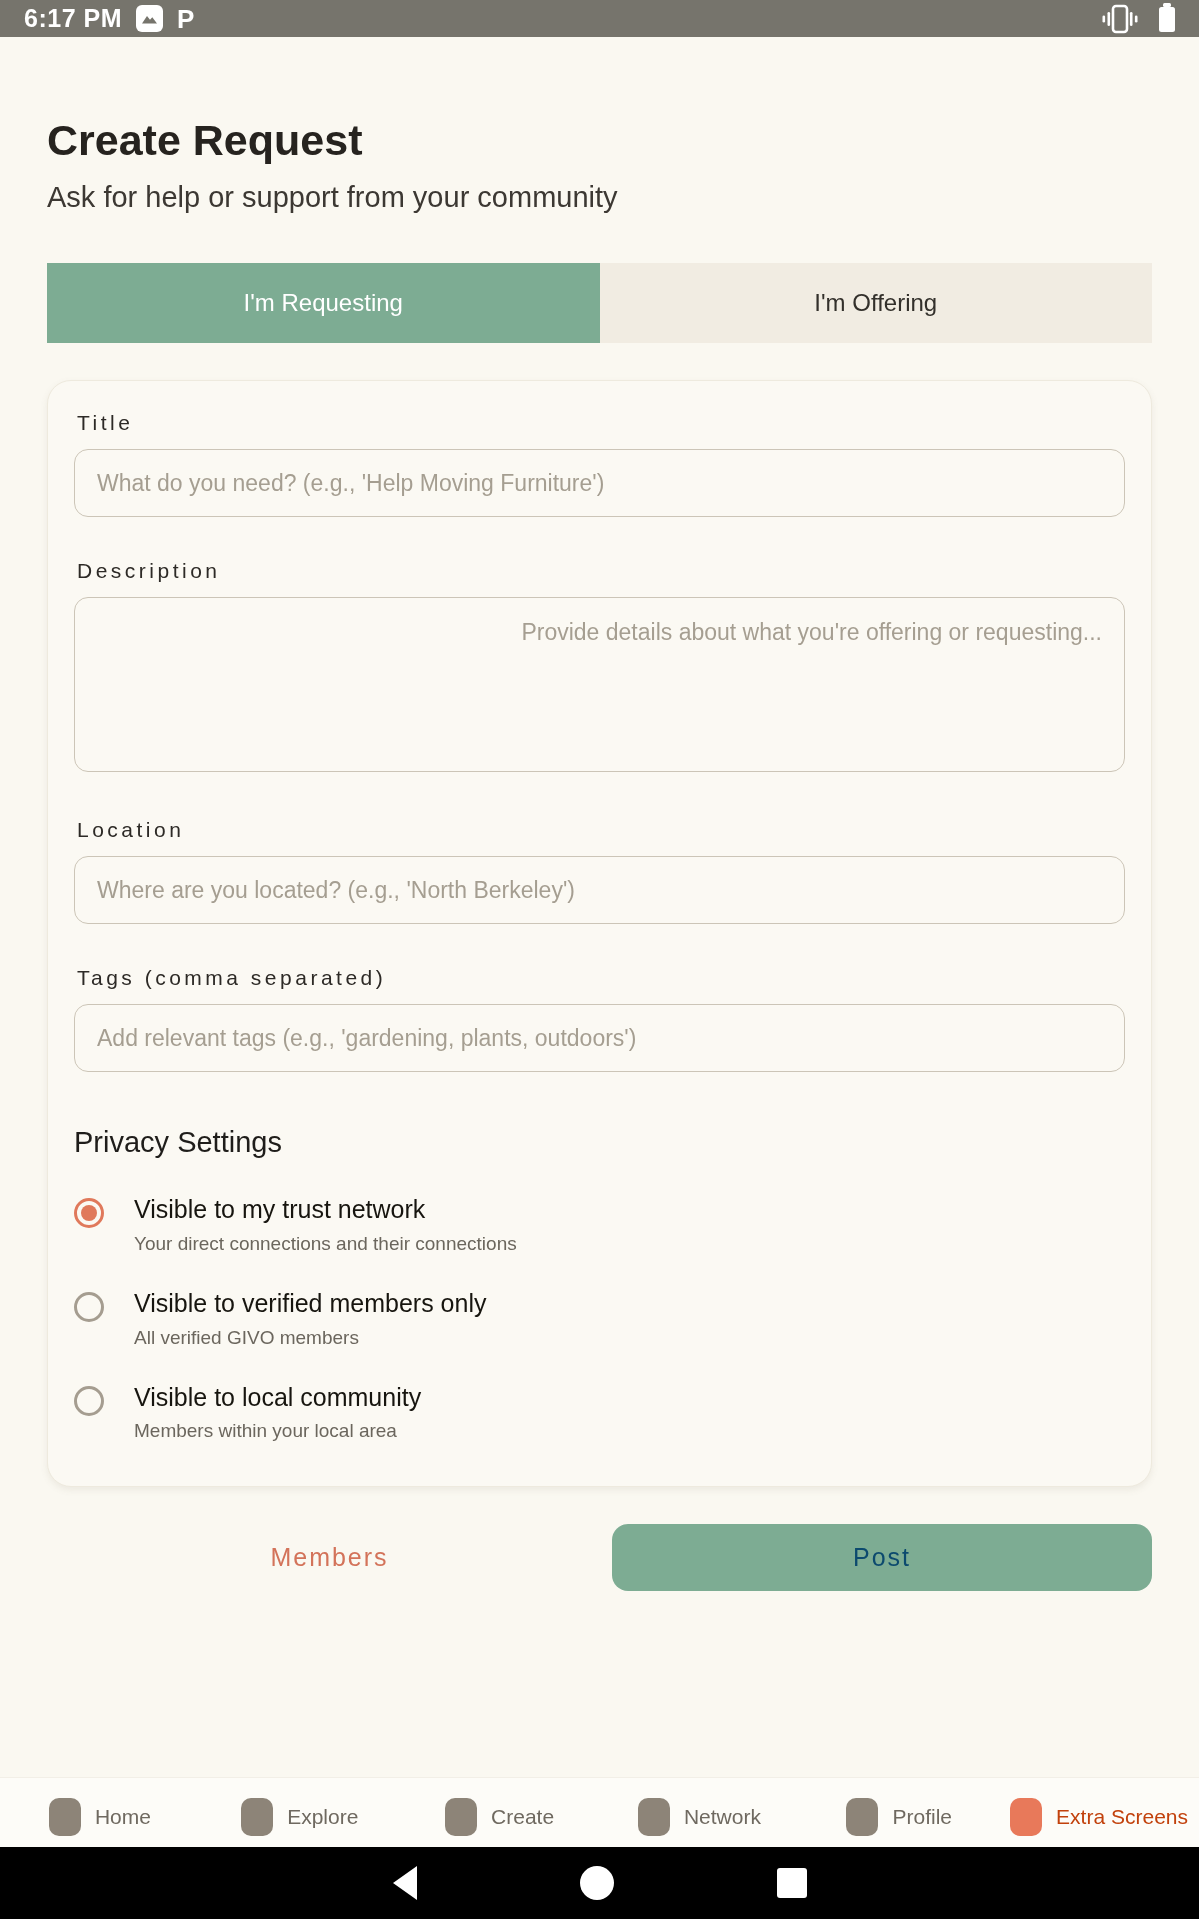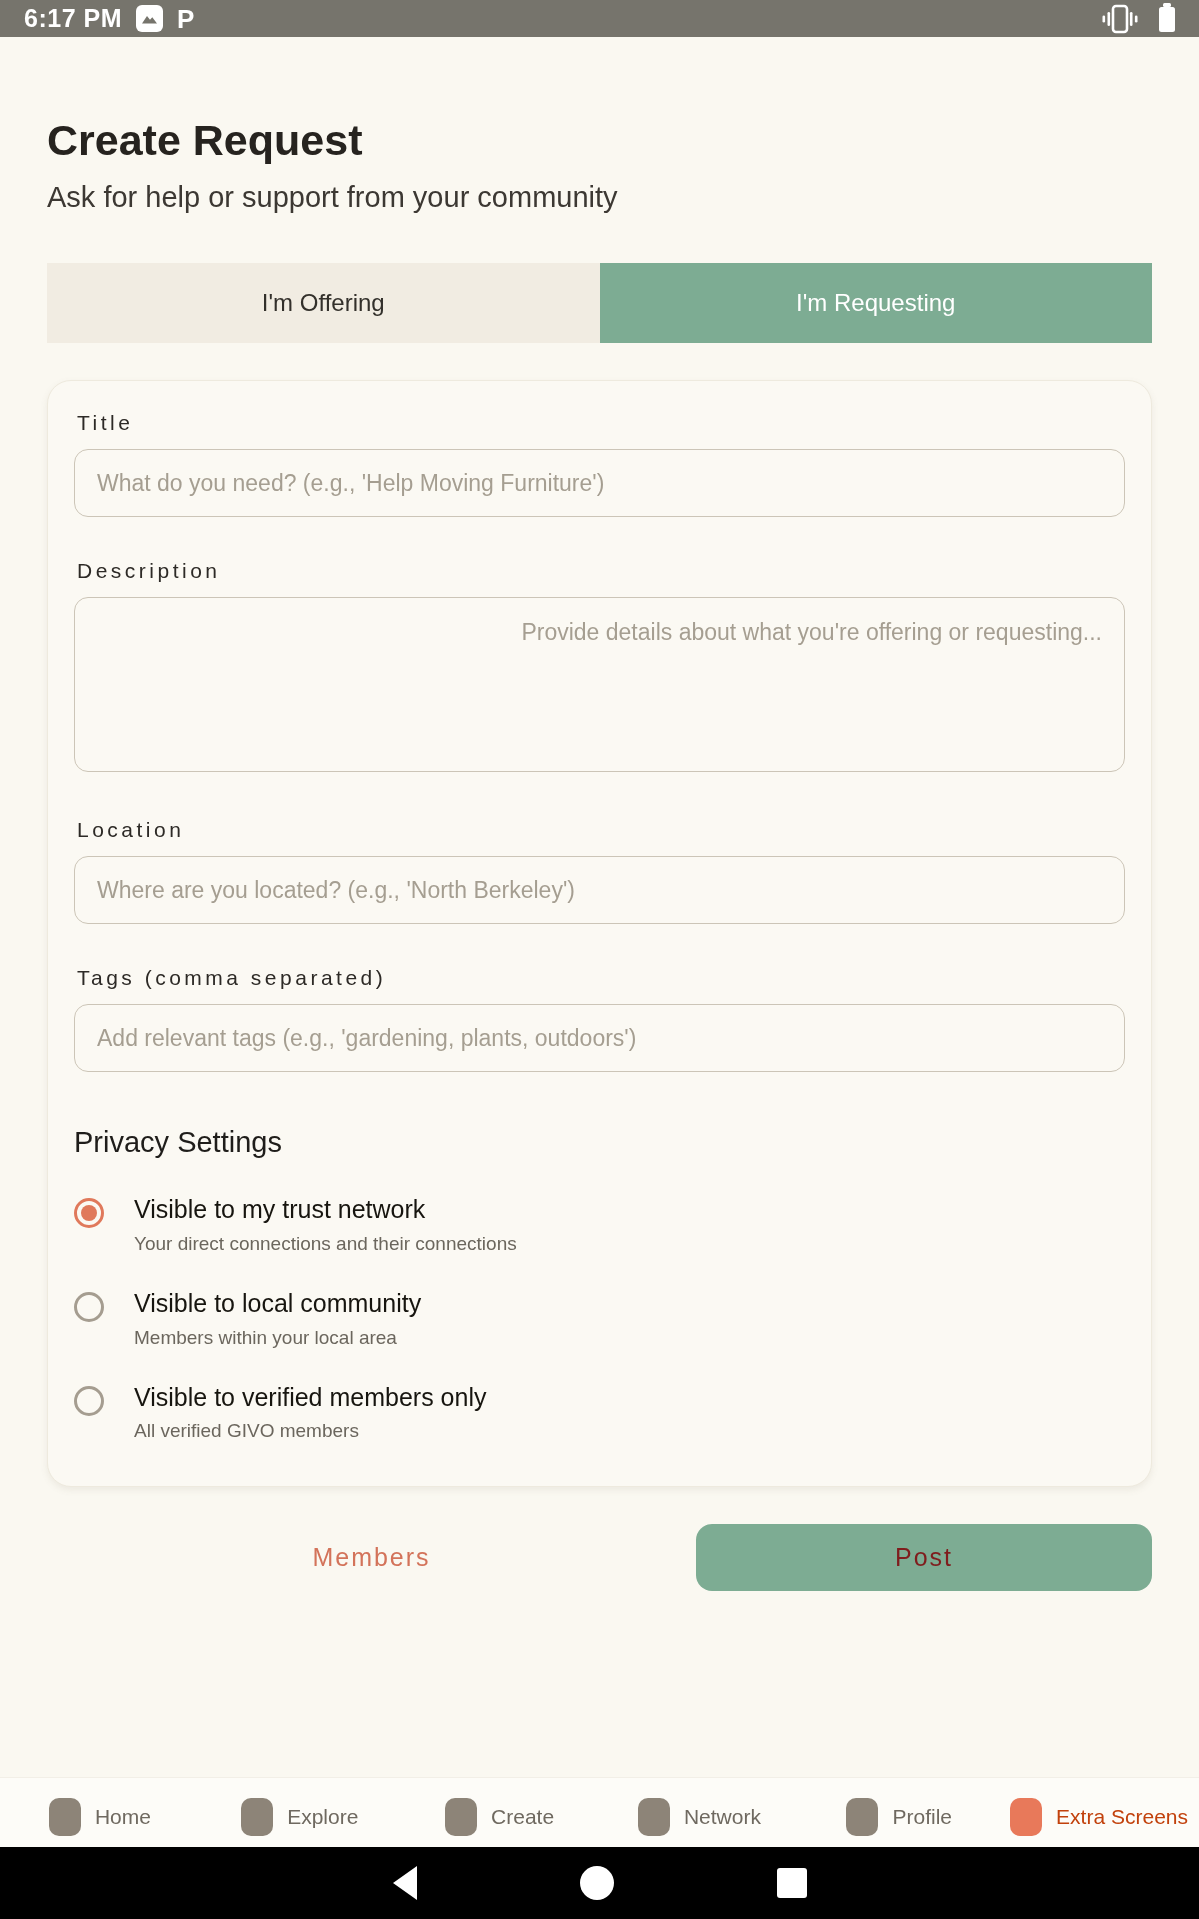--- a/index.html
+++ b/index.html
@@ -67,22 +67,22 @@
   .radio-label { font-size:25px; color:#17150f; line-height:1.15; }
   .radio-desc { font-size:19px; color:#6b665d; margin-top:9px; }
 
   .actions { display:flex; align-items:center; margin-top:37px; }
   .cancel-btn {
     flex:1; text-align:center; color:#d3735a; font-size:25px;
     letter-spacing:2px; background:none; border:none; cursor:pointer;
     font-family:"Liberation Sans", sans-serif;
   }
   .post-btn {
-    width:456px; height:67px; background:#7dac93; border:none; border-radius:16px;
-    color:#7f1d1d; font-size:25px; letter-spacing:2px; cursor:pointer;
+    width:540px; height:67px; background:#7dac93; border:none; border-radius:16px;
+    color:#0c4a6e; font-size:25px; letter-spacing:2px; cursor:pointer;
     display:flex; align-items:center; justify-content:center;
     font-family:"Liberation Sans", sans-serif;
   }
 
   
   .bottom-nav {
     position:absolute; left:0; right:0; bottom:64px; height:78px;
     background:#fdfcf8; border-top:1px solid #f2efe7;
     display:flex; align-items:center;
   }
@@ -127,22 +127,22 @@
     </span>
     <span class="battery-icon"></span>
   </div>
 </div>
 
 <div class="content">
   <h1 class="page-title">Create Request</h1>
   <div class="page-subtitle">Ask for help or support from your community</div>
 
   <div class="toggle">
+    <div class="toggle-btn requesting">I'm Requesting</div>
     <div class="toggle-btn offering">I'm Offering</div>
-    <div class="toggle-btn requesting">I'm Requesting</div>
   </div>
 
   <div class="card">
     <div class="field-label">Title</div>
     <input class="text-input" type="text" placeholder="What do you need? (e.g., 'Help Moving Furniture')" style="">
 
     <div class="field-label spaced">Description</div>
     <textarea class="text-area" placeholder="Provide details about what you're offering or requesting..." style=""></textarea>
 
     <div class="field-label spaced">Location</div>
@@ -161,32 +161,32 @@
         <div class="radio-label">Visible to my trust network</div>
         <div class="radio-desc">Your direct connections and their connections</div>
       </span>
     </div>
 
     <div class="radio-row">
       <span class="radio-outer">
           <span class="radio-dot"></span>
         </span>
       <span class="radio-texts">
-        <div class="radio-label">Visible to local community</div>
-        <div class="radio-desc">Members within your local area</div>
+        <div class="radio-label">Visible to verified members only</div>
+        <div class="radio-desc">All verified GIVO members</div>
       </span>
     </div>
 
     <div class="radio-row">
       <span class="radio-outer">
           <span class="radio-dot"></span>
         </span>
       <span class="radio-texts">
-        <div class="radio-label">Visible to verified members only</div>
-        <div class="radio-desc">All verified GIVO members</div>
+        <div class="radio-label">Visible to local community</div>
+        <div class="radio-desc">Members within your local area</div>
       </span>
     </div>
   </div>
 
   <div class="actions">
     <button class="cancel-btn">Members</button>
     <button class="post-btn">Post</button>
   </div>
 </div>
 

